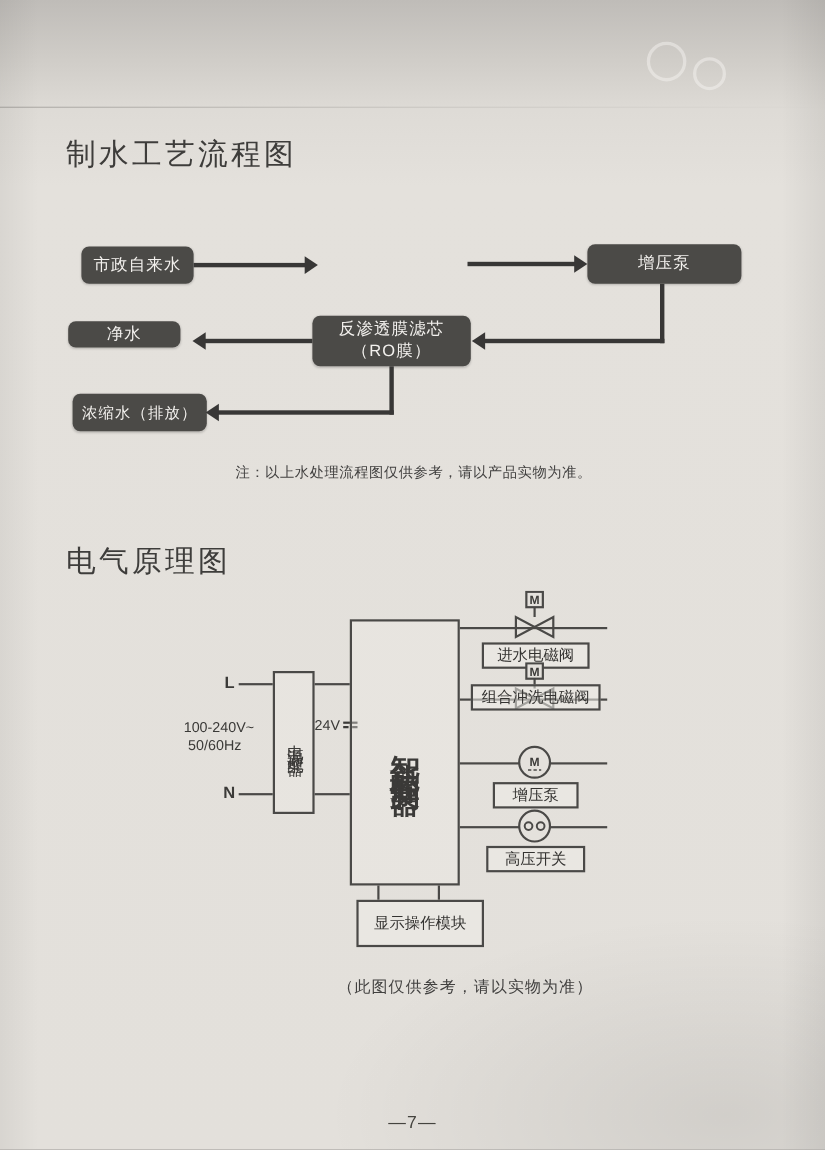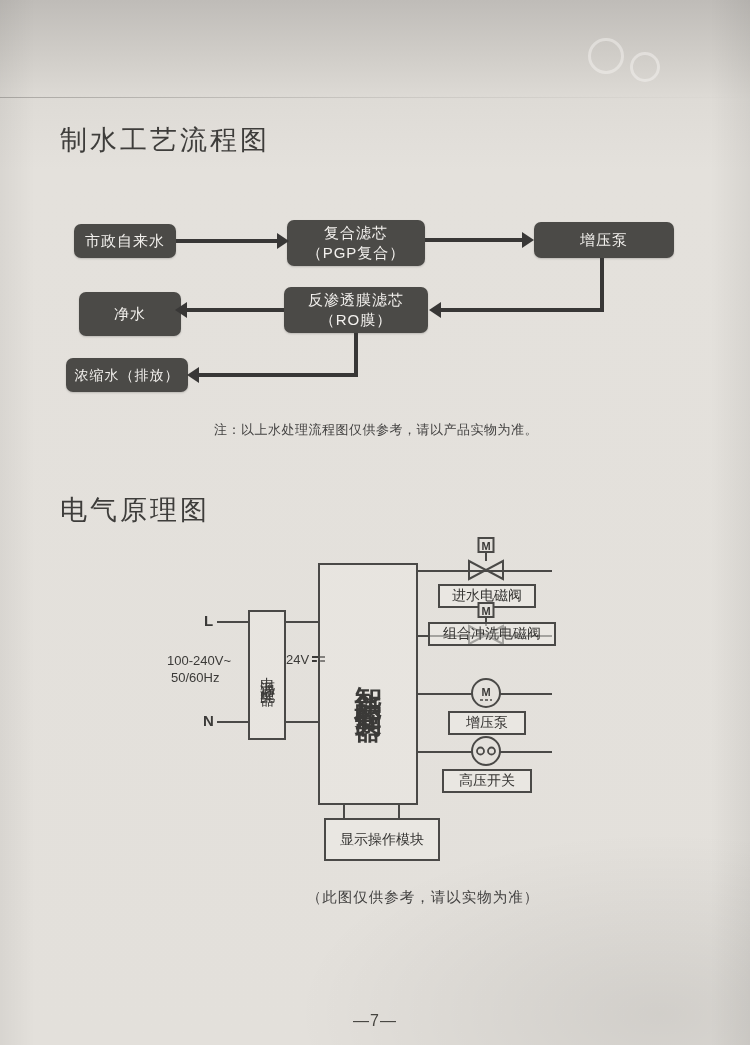--- a/index.html
+++ b/index.html
@@ -60,32 +60,28 @@
 <div class="scan">
   <div class="crease"></div>
   <div class="ring r1"></div>
   <div class="ring r2"></div>
 
   <div class="title" style="left:60px;top:122px">制水工艺流程图</div>
 
   <div class="fbox" style="left:74px;top:224px;width:102px;height:34px">
     <span>市政自来水</span>
   </div>
-  <div class="fbox" style="left:287px;top:220px;width:138px;height:46px">
-    <span>复合滤芯</span>
-    <span>（PGP复合）</span>
-  </div>
   <div class="fbox" style="left:534px;top:222px;width:140px;height:36px">
     <span>增压泵</span>
   </div>
   <div class="fbox" style="left:284px;top:287px;width:144px;height:46px">
     <span>反渗透膜滤芯</span>
     <span>（RO膜）</span>
   </div>
-  <div class="fbox" style="left:79px;top:292px;width:102px;height:44px">
+  <div class="fbox" style="left:62px;top:292px;width:102px;height:24px">
     <span>净水</span>
   </div>
   <div class="fbox" style="left:66px;top:358px;width:122px;height:34px;font-size:14px">
     <span>浓缩水（排放）</span>
   </div>
 
   <div class="hline" style="left:176px;top:239px;width:104px;height:4px"></div>
   <div class="arr-r" style="left:277px;top:233px"></div>
 
   <div class="hline" style="left:425px;top:238px;width:100px;height:4px"></div>
@@ -143,21 +139,21 @@
     <span>进水电磁阀</span>
   </div>
 
   <svg class="sym" style="left:466px;top:602px" width="40" height="44" viewBox="0 0 40 44">
     <rect x="12.5" y="1" width="15" height="14" fill="#e4e1dc" stroke="#4a4947" stroke-width="2"></rect>
     <text x="20" y="12.5" class="symtext">M</text>
     <line x1="20" y1="15" x2="20" y2="24" stroke="#4a4947" stroke-width="2"></line>
     <polygon points="3,24 3,42 20,33" fill="none" stroke="#4a4947" stroke-width="2"></polygon>
     <polygon points="37,24 37,42 20,33" fill="none" stroke="#4a4947" stroke-width="2"></polygon>
   </svg>
-  <div class="devbox" style="left:428px;top:622px;width:128px;height:24px">
+  <div class="devbox" style="left:428px;top:622px;width:118px;height:24px">
     <span>组合冲洗电磁阀</span>
   </div>
 
   <svg class="sym" style="left:466px;top:674px" width="40" height="40" viewBox="0 0 40 40">
     <circle cx="20" cy="19" r="14" fill="#e4e1dc" stroke="#4a4947" stroke-width="2"></circle>
     <text x="20" y="22" class="symtext">M</text>
     <line x1="14" y1="26" x2="26" y2="26" stroke="#4a4947" stroke-width="1.5" stroke-dasharray="3,2"></line>
   </svg>
   <div class="devbox" style="left:448px;top:711px;width:78px;height:24px">
     <span>增压泵</span>

